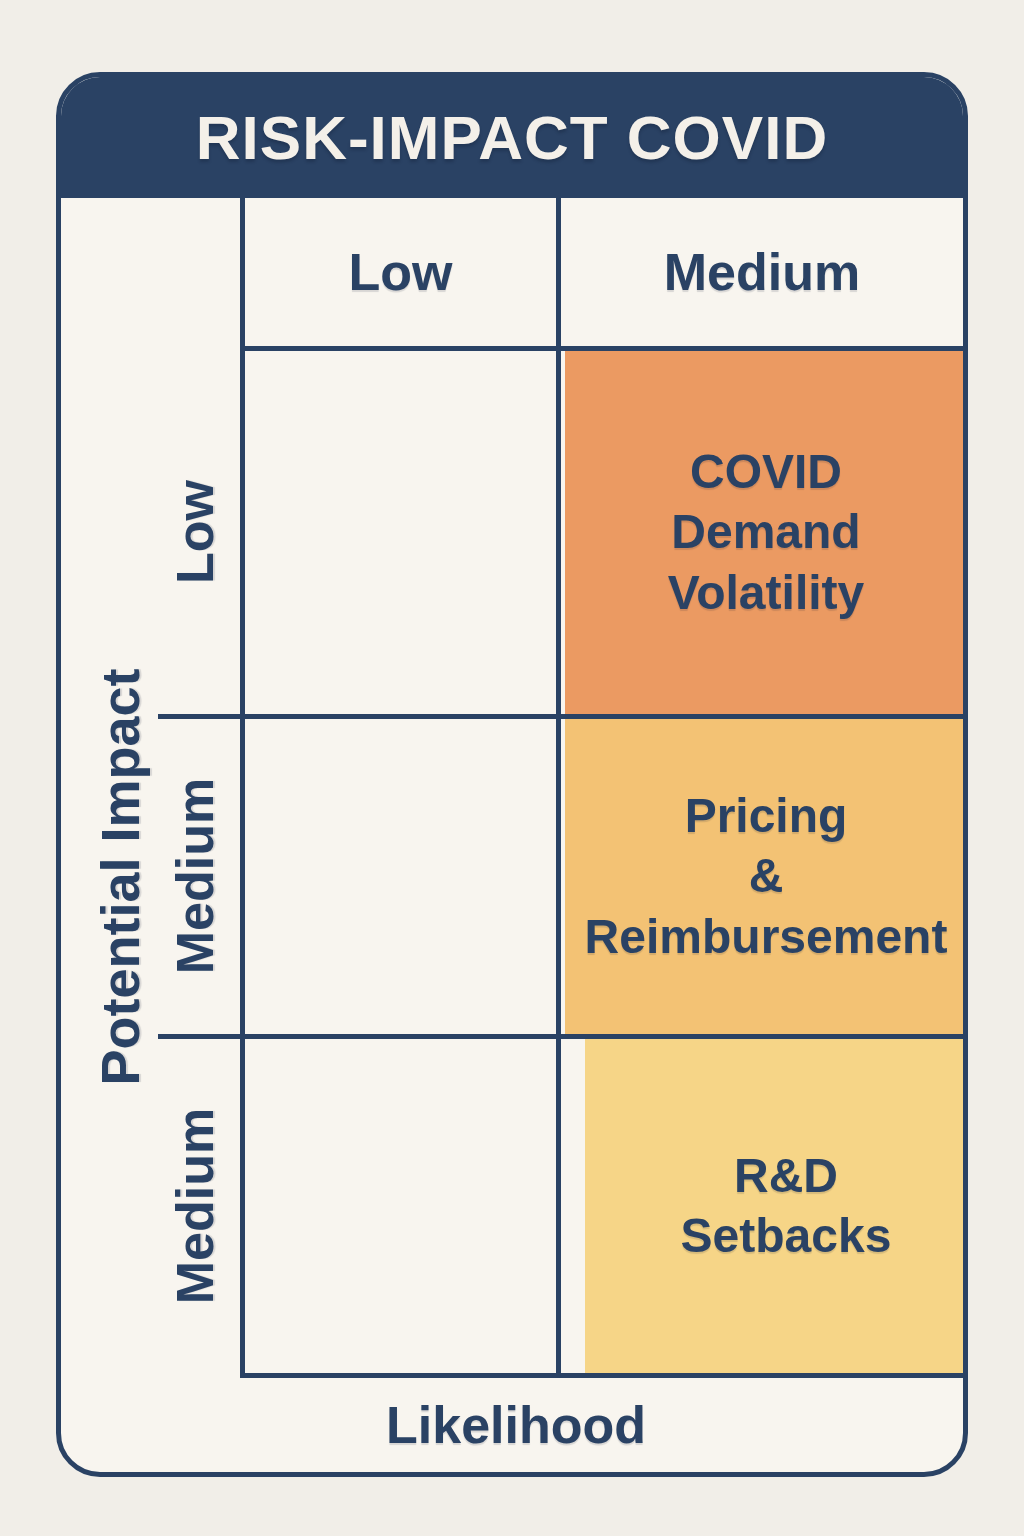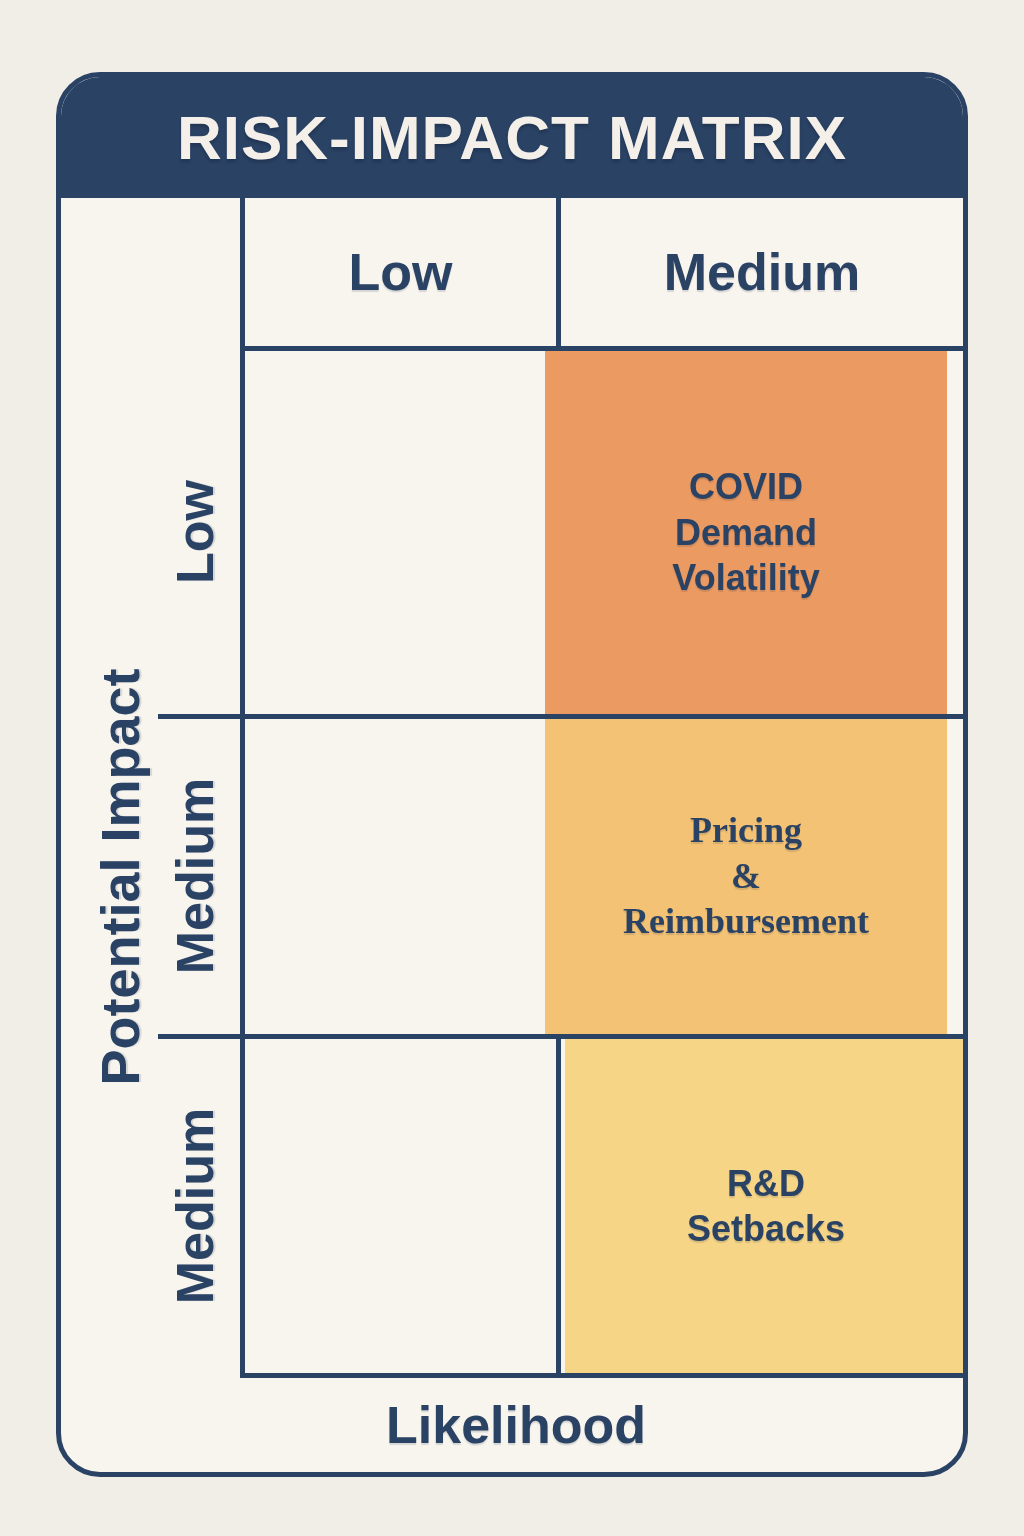--- a/index.html
+++ b/index.html
@@ -45,24 +45,24 @@
 
   .col-header {
     position: absolute; height: 148px; top: 121px;
     display: flex; align-items: center; justify-content: center;
     font-size: 52px; font-weight: 700;
   }
   .col-header.low    { left: 184px; width: 311px; }
   .col-header.medium { left: 500px; width: 402px; }
 
   .matrix-cell {
-    position: absolute; left: 484px; width: 402px;
+    position: absolute; left: 504px; width: 402px;
     display: flex; align-items: center; justify-content: center;
     text-align: center;
-    font-size: 36px; font-weight: 700; line-height: 1.26;
+    font-size: 48px; font-weight: 700; line-height: 1.26;
     white-space: pre-line;
   }
   .cell-1 { top: 274px; height: 363px; }
   .cell-2 { top: 642px; height: 315px; }
   .cell-3 { top: 962px; height: 334px; }
 
   .vlabel {
     position: absolute;
     transform: translate(-50%, -50%) rotate(-90deg);
     white-space: nowrap;
@@ -79,37 +79,37 @@
     font-size: 52px; font-weight: 700;
   }
 </style>
 </head>
 <body>
 
 <div class="card">
   <div class="card-inner">
 
     <div class="header-band">
-      <h1 class="title">RISK-IMPACT MATRIX</h1>
+      <h1 class="title">RISK-IMPACT COVID</h1>
     </div>
 
     <div class="gridline v1"></div>
     <div class="gridline v2"></div>
     <div class="gridline h1"></div>
     <div class="gridline h2"></div>
     <div class="gridline h3"></div>
     <div class="gridline h4"></div>
 
     <div class="col-header low navy-text">Low</div>
     <div class="col-header medium navy-text">Medium</div>
 
     <div class="matrix-cell cell-1 navy-text" style="background: rgb(235, 154, 98);">COVID
 Demand
 Volatility</div>
-    <div class="matrix-cell cell-2 navy-text" style="background: rgb(243, 194, 116); font-family: Liberation Serif, serif;">Pricing
+    <div class="matrix-cell cell-2 navy-text" style="background: rgb(243, 194, 116);">Pricing
 &amp;
 Reimbursement</div>
     <div class="matrix-cell cell-3 navy-text" style="background: rgb(246, 213, 135); margin-left: 20px;">R&amp;D
 Setbacks</div>
 
     <div class="vlabel row-label-1 navy-text">Low</div>
     <div class="vlabel row-label-2 navy-text">Medium</div>
     <div class="vlabel row-label-3 navy-text">Medium</div>
 
     <div class="vlabel y-axis-label navy-text">Potential Impact</div>

